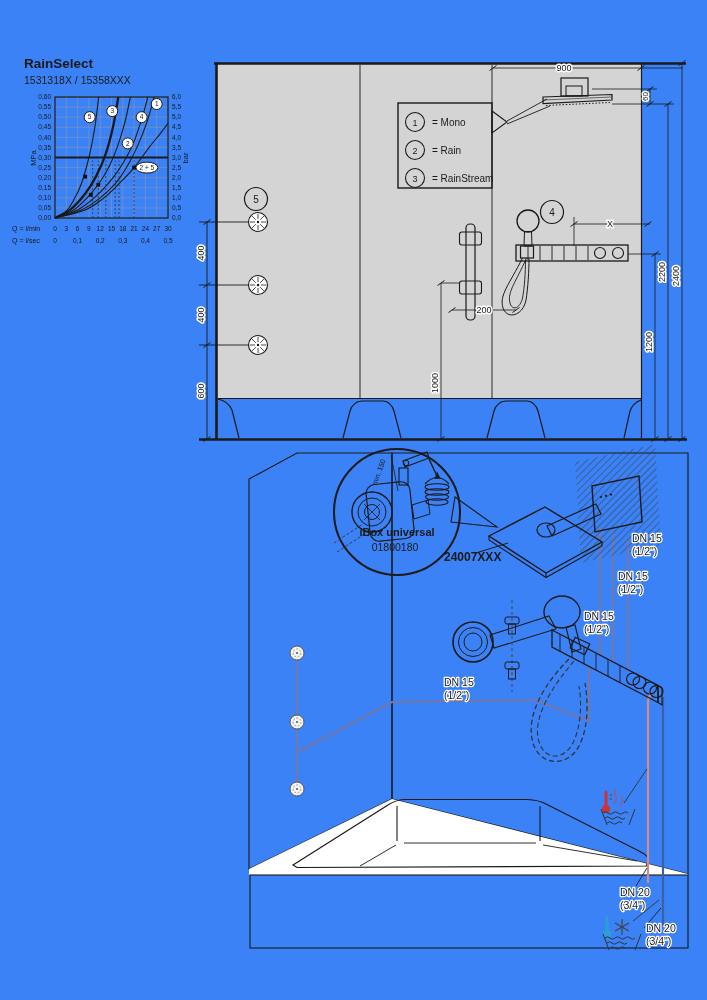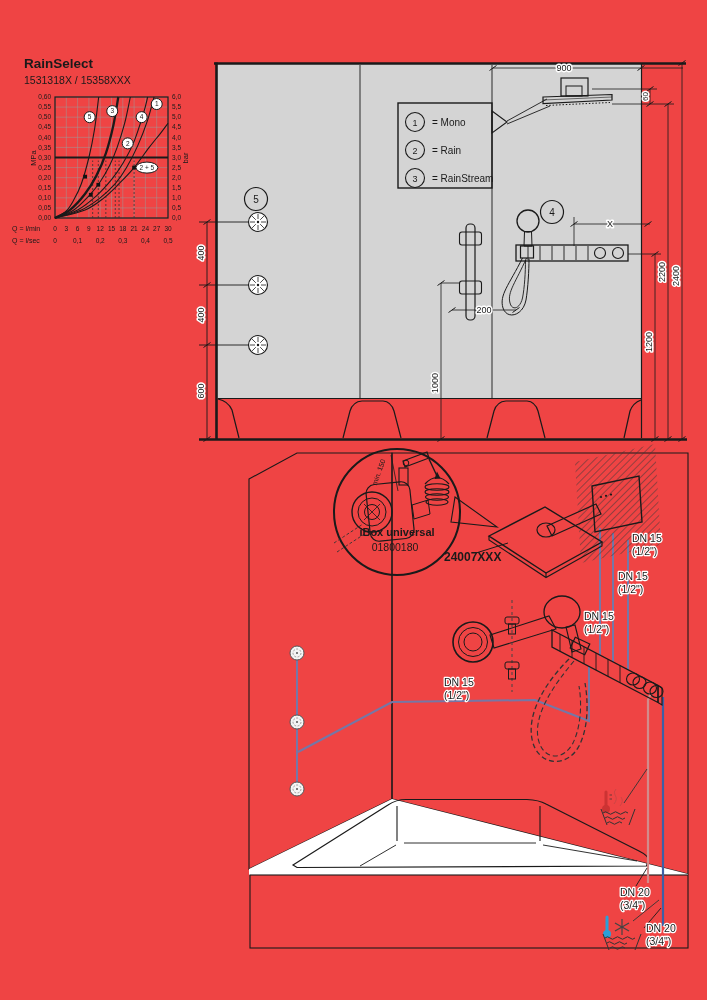--- a/index.html
+++ b/index.html
@@ -1,16 +1,16 @@
 <!DOCTYPE html>
 <html><head>
 <meta charset="utf-8">
 <style>
   html,body{margin:0;padding:0;background:#fff;}
-  #page{position:relative;width:707px;height:1000px;background:#ef4444;overflow:hidden;
+  #page{position:relative;width:707px;height:1000px;background:#3b82f6;overflow:hidden;
         font-family:"Liberation Sans", sans-serif;}
   svg text{font-family:"Liberation Sans", sans-serif;fill:#1a1a1a;}
   .halo{paint-order:stroke;stroke:#fff;stroke-width:3px;stroke-linejoin:round;}
   .dim{font-size:9px;text-anchor:middle;}
   .dn{font-size:10.5px;paint-order:stroke;stroke:#fff;stroke-width:2.5px;stroke-linejoin:round;}
   .ln{stroke:#1a1a1a;fill:none;}
 </style>
 </head>
 <body>
 

